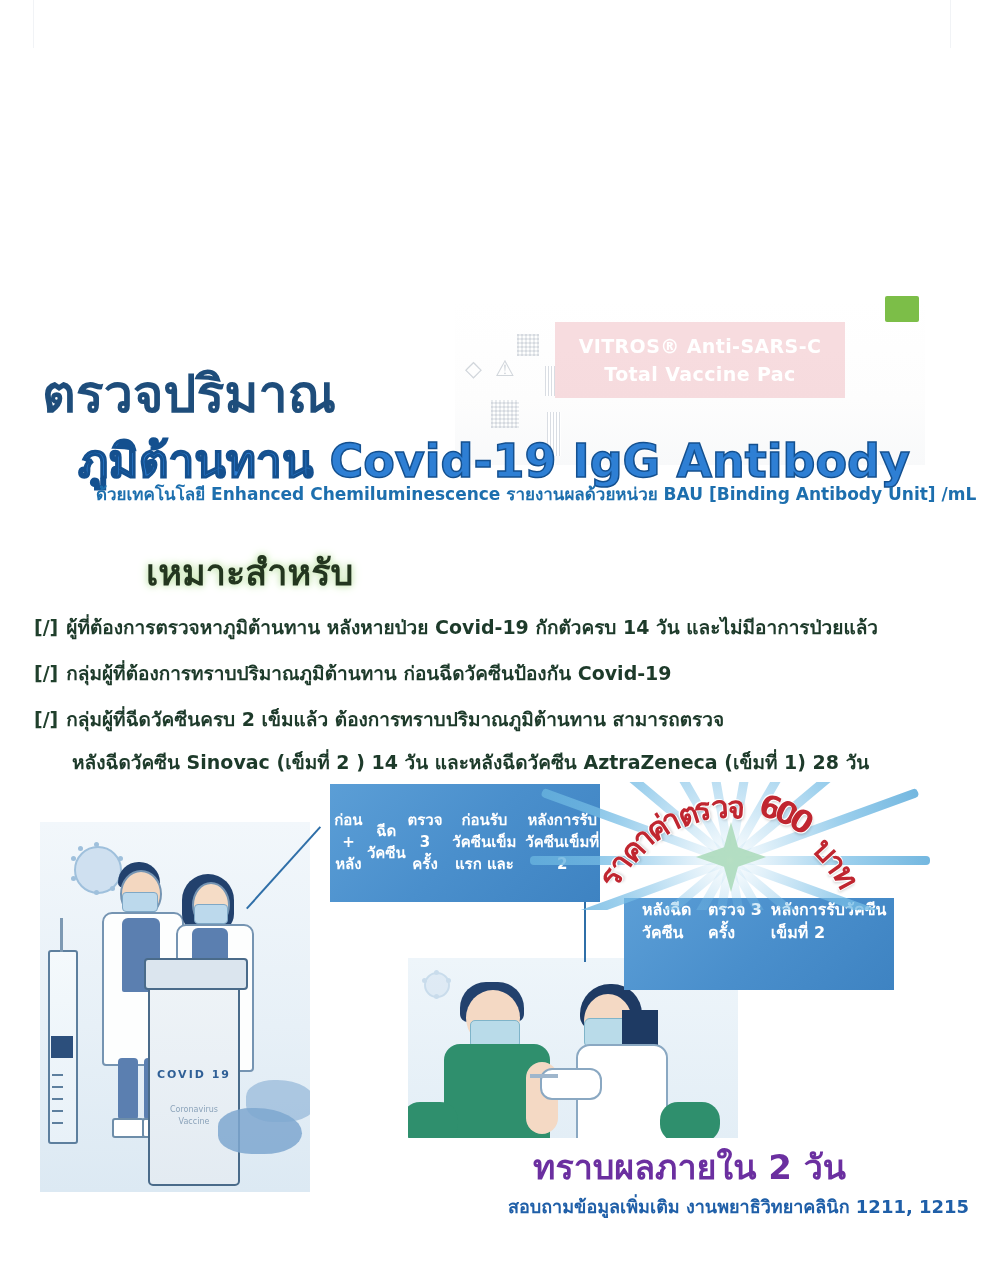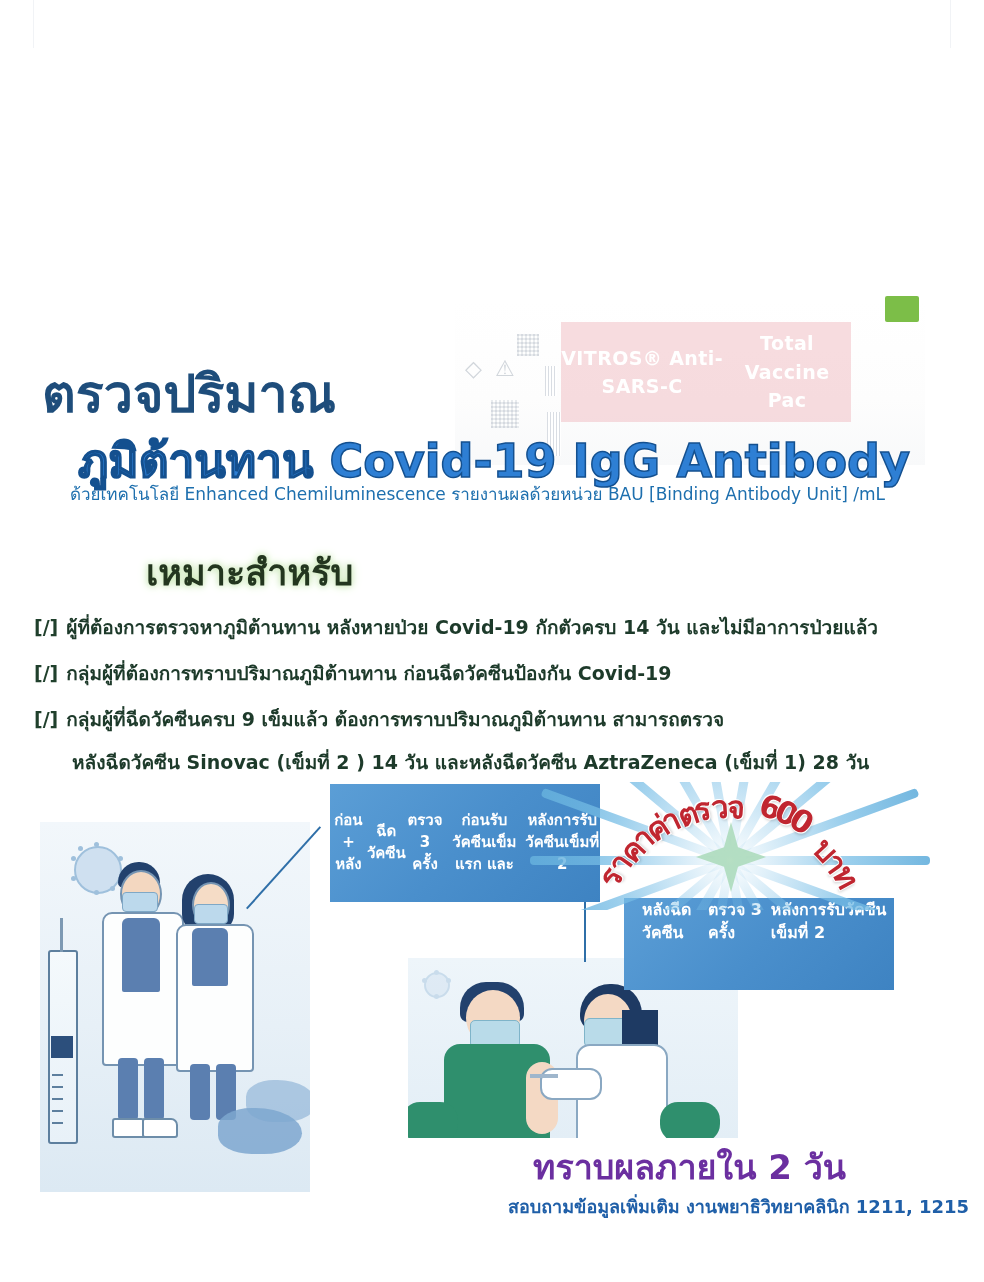--- a/index.html
+++ b/index.html
@@ -24,23 +24,23 @@
       linear-gradient(180deg,#ffffff 0%,#fdfdfd 60%,#f8f9fa 100%);
     opacity:.95;
   }
   .pp-barcode{position:absolute;background:repeating-linear-gradient(90deg,#d8dce2 0 1px,#fff 1px 3px);}
   .pp-qr{position:absolute;background:
      repeating-linear-gradient(0deg,#dfe3e8 0 2px,#fff 2px 4px),
      repeating-linear-gradient(90deg,#dfe3e8 0 2px,#fff 2px 4px);
      background-blend-mode:multiply;opacity:.7;}
   .pp-tri{position:absolute;color:#cfd4da;font-size:22px;line-height:1;}
   .pp-label{
-    position:absolute;left:106px;top:22px;width:290px;height:100px;
+    position:absolute;left:100px;top:22px;width:290px;height:76px;
     background:rgba(240,190,195,.55);
-    display:flex;flex-direction:row;align-items:center;justify-content:center;
+    display:flex;flex-direction:column;align-items:center;justify-content:center;
     color:#ffffff;font-size:19px;font-weight:600;letter-spacing:.4px;
     text-align:center;line-height:1.5;
   }
   .pp-green{position:absolute;right:6px;top:-4px;width:34px;height:26px;background:#76bb3f;border-radius:2px;}
 
   
   .headline{
     position:absolute;left:24px;top:96px;width:940px;
     color:#5aa843;
     font-weight:bold;
@@ -61,22 +61,22 @@
     white-space:nowrap;
   }
   .sub2{
     position:absolute;left:78px;top:424px;
     font-size:46px;font-weight:bold;color:#2e7fd4;
     -webkit-text-stroke:1.5px #14508f;
     text-shadow:2px 2px 0 rgba(255,255,255,.6);
     white-space:nowrap;
   }
   .sub3{
-    position:absolute;left:70px;top:480px;
-    font-size:17px;font-weight:normal;color:#1d6fae;
+    position:absolute;left:96px;top:480px;
+    font-size:17px;font-weight:bold;color:#1d6fae;
     white-space:nowrap;
   }
 
   
   .suit-head{
     position:absolute;left:146px;top:544px;
     font-size:36px;font-weight:bold;color:#23361f;
     text-shadow:0 0 6px #bfe3a8,0 0 12px #d9efc9;
     white-space:nowrap;
   }
@@ -237,21 +237,21 @@
     <div class="bullet">
       <span class="mark">[/]</span>
       <span>ผู้ที่ต้องการตรวจหาภูมิต้านทาน หลังหายป่วย Covid-19 กักตัวครบ 14 วัน และไม่มีอาการป่วยแล้ว</span>
     </div>
     <div class="bullet">
       <span class="mark">[/]</span>
       <span>กลุ่มผู้ที่ต้องการทราบปริมาณภูมิต้านทาน ก่อนฉีดวัคซีนป้องกัน Covid-19</span>
     </div>
     <div class="bullet">
       <span class="mark">[/]</span>
-      <span>กลุ่มผู้ที่ฉีดวัคซีนครบ 9 เข็มแล้ว ต้องการทราบปริมาณภูมิต้านทาน สามารถตรวจ</span>
+      <span>กลุ่มผู้ที่ฉีดวัคซีนครบ 2 เข็มแล้ว ต้องการทราบปริมาณภูมิต้านทาน สามารถตรวจ</span>
     </div>
     <div class="bullet-sub">หลังฉีดวัคซีน Sinovac (เข็มที่ 2 ) 14 วัน และหลังฉีดวัคซีน AztraZeneca (เข็มที่ 1) 28 วัน</div>
   </div>
 
   <div class="illus-left">
     <div class="virus">
       <span style="left:-5px;top:8px;"></span>
         <span style="left:-5px;top:28px;"></span>
       <span style="left:42px;top:8px;"></span>
         <span style="left:42px;top:28px;"></span>
@@ -287,20 +287,28 @@
     <div class="person">
       <div class="hairA" style="left:142px;top:52px;width:52px;height:58px;border-radius:26px 26px 18px 18px;"></div>
       <div class="head" style="left:152px;top:60px;width:34px;height:42px;background:#f5dcc6;border:2px solid #7594b2;"></div>
       <div class="mask" style="left:154px;top:82px;width:32px;height:18px;"></div>
       <div class="coat" style="left:136px;top:102px;width:74px;height:144px;"></div>
       <div class="scrub" style="left:152px;top:106px;width:36px;height:58px;"></div>
       <div class="scrub" style="left:150px;top:242px;width:20px;height:56px;border-radius:4px;"></div>
       <div class="scrub" style="left:176px;top:242px;width:20px;height:56px;border-radius:4px;"></div>
     </div>
 
+    <div class="vial">
+      <div class="vial-cap"></div>
+      <div class="vial-txt">COVID 19</div>
+      <div class="vial-txt2">
+        <span>Coronavirus</span><br>
+        <span>Vaccine</span>
+      </div>
+    </div>
 
     <div class="glove" style="left:178px;top:286px;width:84px;height:46px;"></div>
     <div class="glove" style="left:206px;top:258px;width:70px;height:42px;opacity:.55;"></div>
   </div>
 
   <div class="illus-right">
     <div class="virus" style="left:16px;top:14px;width:22px;height:22px;opacity:.45;">
       <span style="left:-4px;top:4px;"></span>
         <span style="left:20px;top:4px;"></span>
       <span style="left:8px;top:-4px;"></span>

